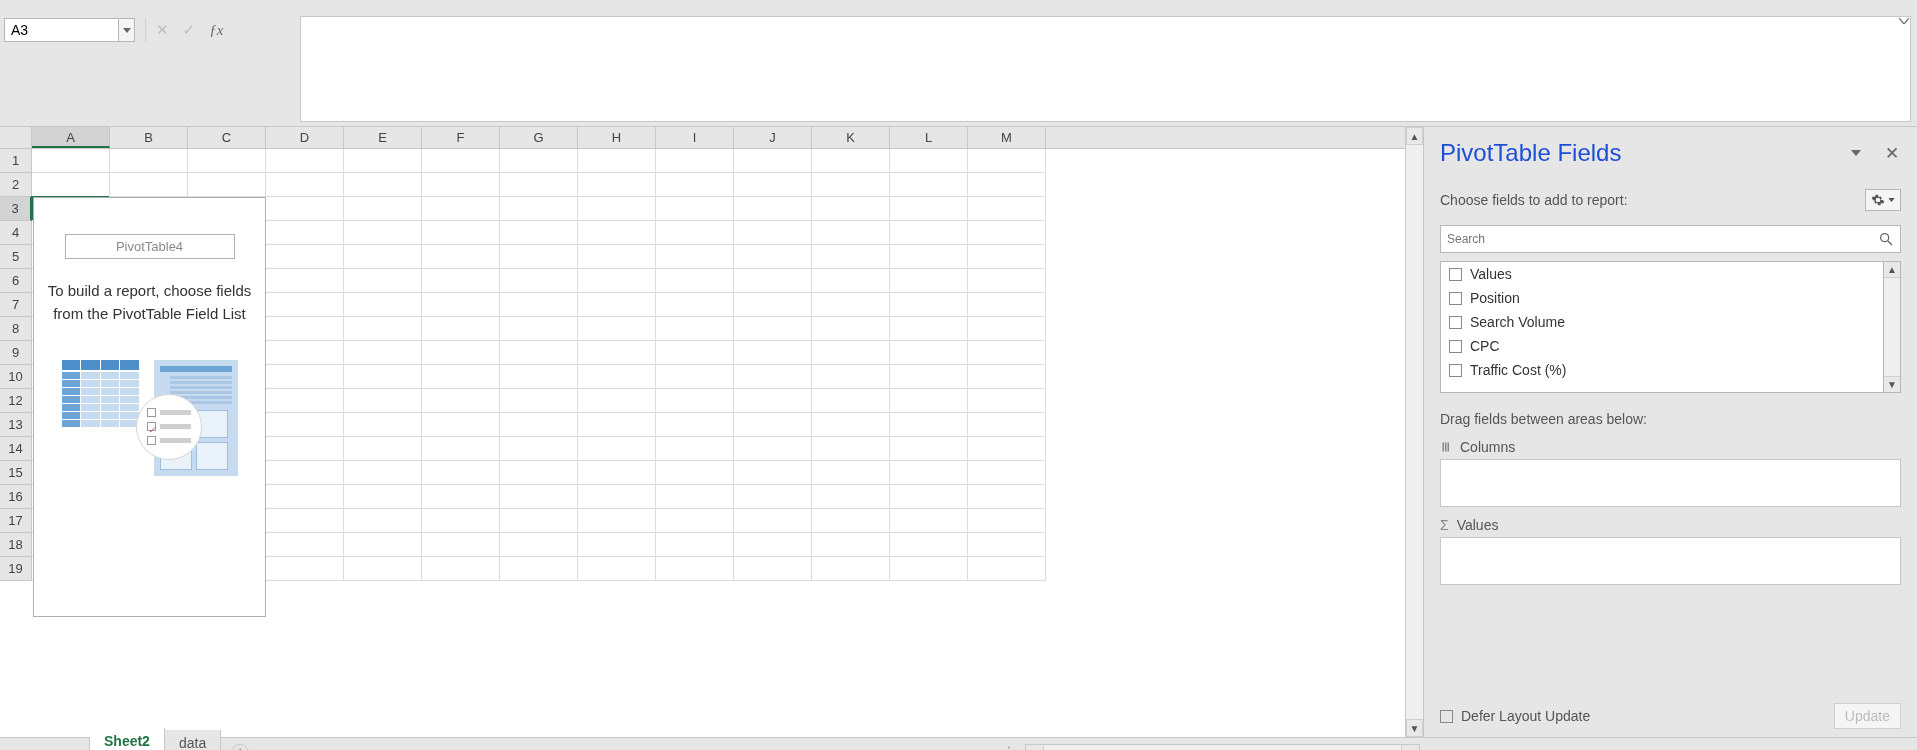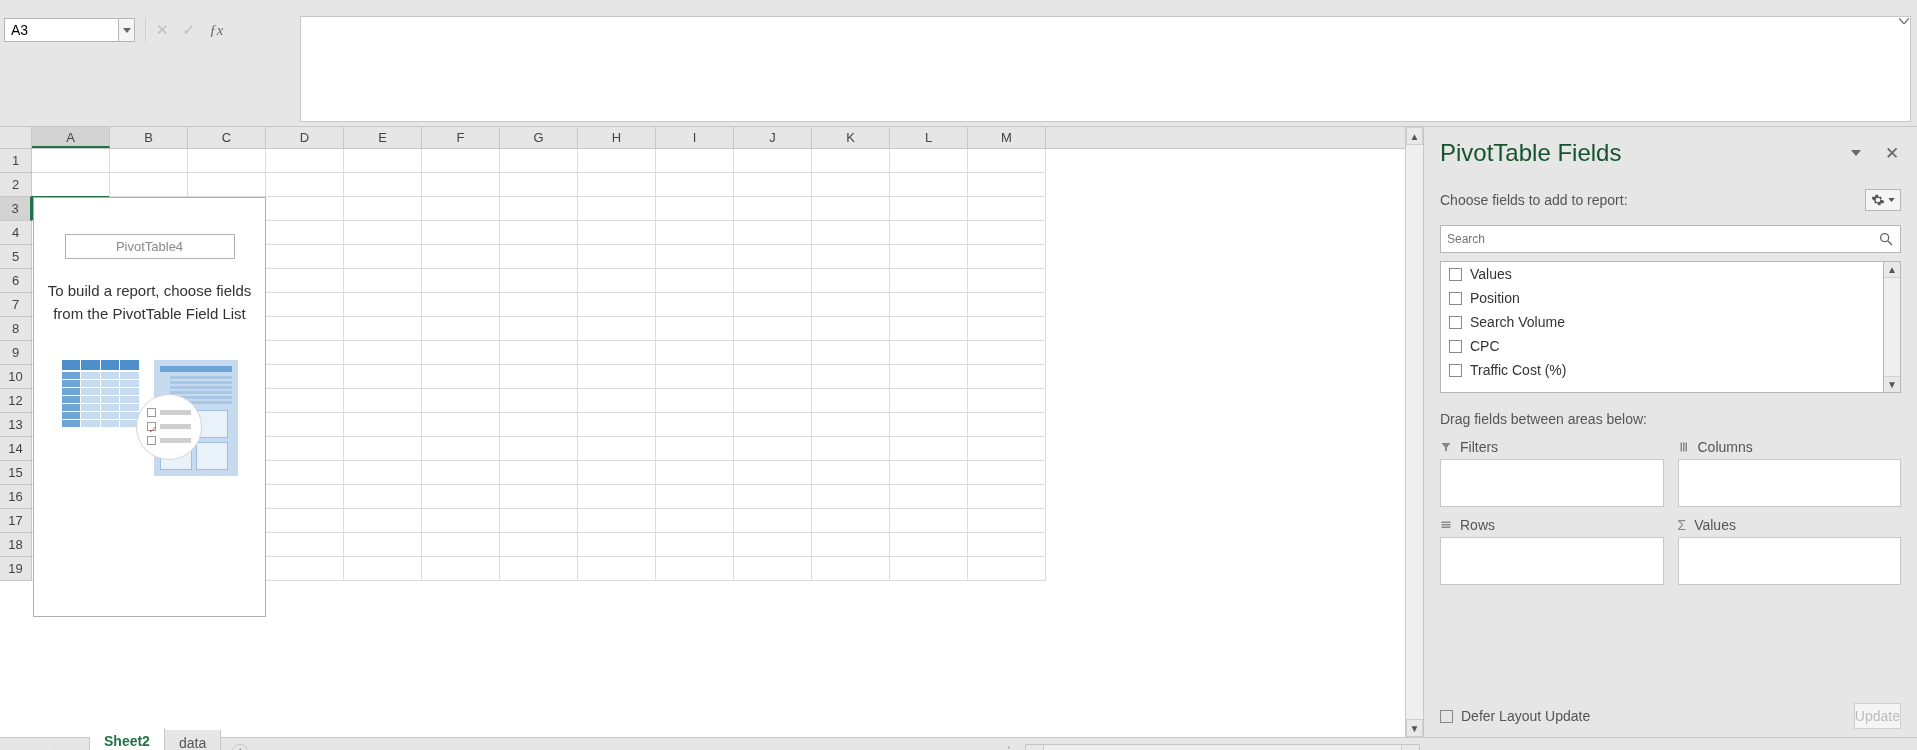--- a/index.html
+++ b/index.html
@@ -60,21 +60,21 @@
 .pg-circle .ck i.on::after{content:"✓"; color:#c0504d; font-size:9px; position:relative; top:-4px; left:0;}
 .pg-circle .ck b{flex:1;height:5px;background:#cfcfcf;}
 
 
 .vscroll { width: 18px; background: #efefef; border-left: 1px solid #c7c7c7; display: flex; flex-direction: column; }
 .vscroll .arrow { height: 18px; display:flex; align-items:center; justify-content:center; color:#555; font-size:10px; background:#e8e8e8; border:1px solid #cfcfcf;}
 .vscroll .track { flex: 1; }
 
 
 .panel { width: 493px; background: #e6e6e6; padding: 12px 16px 8px; display:flex; flex-direction:column; position:relative;}
-.panel-title { font-size: 24px; color: #14532d; font-weight: 400; }
+.panel-title { font-size: 24px; color: #1d4ed8; font-weight: 400; }
 .panel-head { display:flex; align-items:center; }
 .panel-head .sp { flex:1; }
 .panel-head .ico { width:18px; text-align:center; color:#666; font-size:14px; margin-left:14px; cursor:pointer;}
 .subtitle { font-size: 14px; color: #555; margin-top: 22px; display:flex; align-items:center;}
 .subtitle .sp{flex:1;}
 .gear-dd { border:1px solid #b7b7b7; padding:3px 5px; background:#f5f5f5; display:flex; align-items:center; gap:3px;}
 .search-box { margin-top: 14px; height: 28px; background:#fff; border:1px solid #b7b7b7; display:flex; align-items:center; padding:0 6px;}
 .search-box input { flex:1; border:none; outline:none; font-size:12px; background:transparent; color:#8b5cf6;}
 .field-list-wrap { margin-top: 8px; height: 132px; display:flex; }
 .field-list { flex:1; background:#fff; border:1px solid #b7b7b7; border-right:none; overflow:hidden;}
@@ -87,21 +87,21 @@
 .drag-hint { font-size:14px; color:#555; margin-top:18px; }
 .areas { display:flex; gap:14px; margin-top:12px; flex:1; }
 .area-col { flex:1; display:flex; flex-direction:column; gap:10px;}
 .area { }
 .area-title { font-size:14px; color:#555; display:flex; align-items:center; gap:8px; margin-bottom:4px;}
 .area-box { height:48px; background:#fff; border:1px solid #c7c7c7; }
 
 .panel-footer { display:flex; align-items:center; margin-top:10px; font-size:14px; color:#555;}
 .panel-footer .cb { width:13px; height:13px; border:1px solid #888; margin-right:8px;}
 .panel-footer .sp{flex:1;}
-.upd-btn { border:1px solid #cfcfcf; background:#f5f5f5; color:#bcbcbc; padding:4px 0; font-size:14px;}
+.upd-btn { border:1px solid #cfcfcf; background:#f5f5f5; color:#bcbcbc; padding:4px 10px; font-size:14px;}
 
 
 .sheet-bar { height: 30px; background:#e6e6e6; border-top:1px solid #c7c7c7; display:flex; align-items:stretch; position:relative;}
 .sb-nav { width:90px; display:flex; align-items:center; justify-content:center; gap:16px; color:#bdbdbd; font-size:13px; border-right:1px solid #c7c7c7;}
 .tabs { display:flex; align-items:flex-end; }
 .tab { padding:5px 14px 16px; font-size:14px; color:#555; border-right:1px solid #c7c7c7; background:#e6e6e6; cursor:pointer;}
 .tab.active { background:#fff; color:#217346; font-weight:600; border-bottom:2px solid #217346; }
 .add-sheet { width:30px; display:flex; align-items:center; justify-content:center; color:#666; font-size:16px; border:1px solid #c7c7c7; border-radius:50%; width:18px; height:18px; margin:6px 10px; }
 .sb-mid { flex:1; display:flex; align-items:center; justify-content:flex-end; padding-right:4px;}
 .hscroll { width:395px; height:18px; border:1px solid #c7c7c7; display:flex; background:#efefef;}
@@ -615,40 +615,20 @@
       </div>
     </div>
 
     <div class="drag-hint">Drag fields between areas below:</div>
 
     <div class="areas">
       <div class="area-col">
         <div class="area">
           <div class="area-title">
             <svg width="12" height="12" viewBox="0 0 24 24">
-                <path fill="#888" d="M3 4h18l-7 9v6l-4 2v-8z"></path>
-              </svg>
-            <span>Filters</span>
-          </div>
-          <div class="area-box"></div>
-        </div>
-        <div class="area">
-          <div class="area-title">
-            <svg width="12" height="12" viewBox="0 0 24 24">
-                <path fill="#888" d="M3 5h18v3H3zm0 5h18v3H3zm0 5h18v3H3z"></path>
-              </svg>
-            <span>Rows</span>
-          </div>
-          <div class="area-box"></div>
-        </div>
-      </div>
-      <div class="area-col">
-        <div class="area">
-          <div class="area-title">
-            <svg width="12" height="12" viewBox="0 0 24 24">
                 <path fill="#888" d="M5 3v18h3V3zm5 0v18h3V3zm5 0v18h3V3z"></path>
               </svg>
             <span>Columns</span>
           </div>
           <div class="area-box"></div>
         </div>
         <div class="area">
           <div class="area-title">
             <span style="color:#888; font-size:14px;">Σ</span>
             <span>Values</span>

